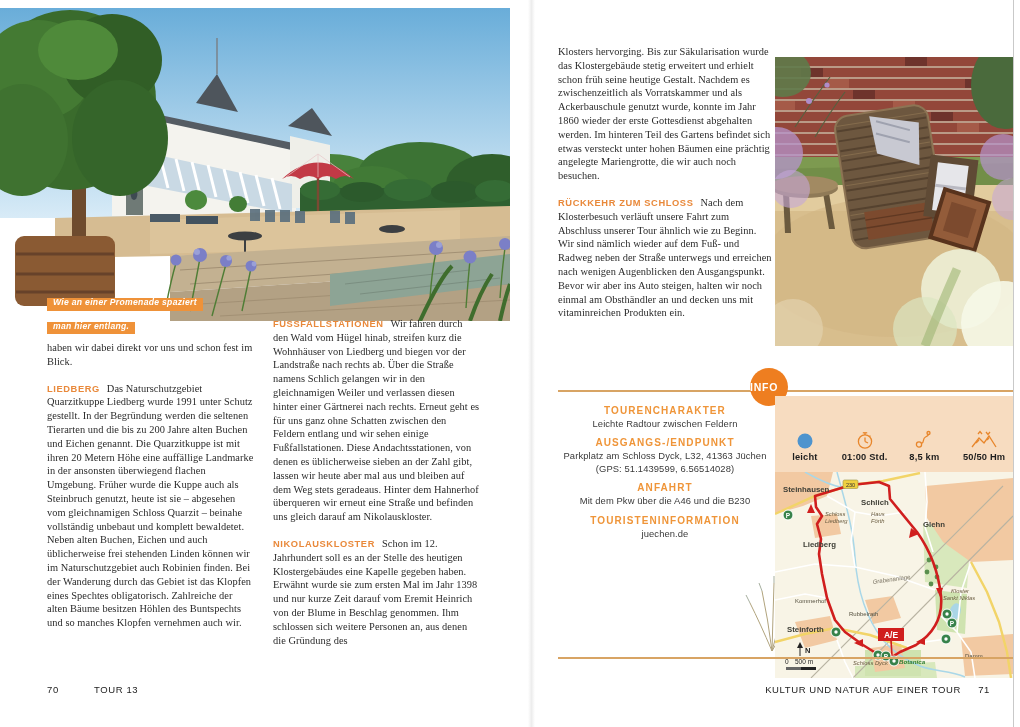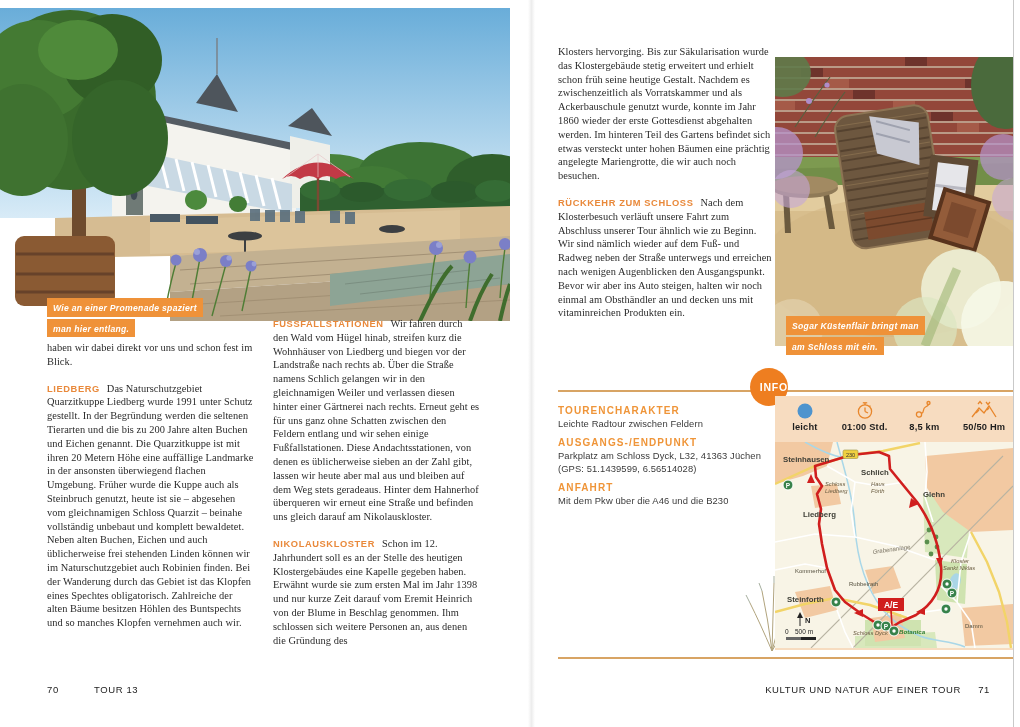--- a/index.html
+++ b/index.html
@@ -8,21 +8,21 @@
   
   .photo{position:absolute;overflow:hidden;}
   .photo-left{left:0;top:8px;width:510px;height:313px;}
   .photo-right{left:775px;top:57px;width:239px;height:289px;}
   
   .caption{position:absolute;line-height:0;}
   .caption-left{left:47px;top:298px;}
   .caption-right{left:786px;top:316px;}
   .cap-line{display:inline-block;background:#EF9239;color:#fff;
             font:italic bold 8.6px/1 "Liberation Sans",sans-serif;letter-spacing:.3px;
-            padding:6px 6px 4px 6px;margin-bottom:2px;}
+            padding:0 6px 4px 6px;margin-bottom:11px;}
   .caption .cap-line{display:table;}
   
   .col{position:absolute;color:#2b2b2b;}
   .body-p{margin:0 0 13px 0;font:10.4px/13.8px "Liberation Serif","DejaVu Serif",serif;
           letter-spacing:.05px;text-align:left;}
   .runin{font:bold 9.3px "Liberation Sans",sans-serif;color:#E9893B;letter-spacing:.6px;margin-right:7px;}
   .col1{left:47px;top:341px;width:207px;}
   .col2{left:273px;top:317px;width:207px;}
   .colR{left:558px;top:45px;width:214px;}
   
@@ -31,28 +31,28 @@
   .footer-right{right:30px;top:684px;text-align:right;}
   .pagenum{font-weight:normal;}
   .footer-left .footlabel{margin-left:32px;}
   .footer-right .pagenum{margin-left:14px;text-align:right;}
   
   .divider{position:absolute;height:2px;background:#D8A464;}
   .divider-top{left:558px;top:390px;width:455px;}
   .divider-bottom{left:558px;top:657px;width:455px;}
   .info-badge{position:absolute;left:750px;top:368px;width:38px;height:38px;border-radius:50%;
               background:#EE7E20;color:#fff;font:bold 10.5px/38px "Liberation Sans",sans-serif;
-              letter-spacing:.8px;text-align:right;}
-  .info-list{position:absolute;left:558px;top:404px;width:214px;}
+              letter-spacing:.8px;text-align:left;}
+  .info-list{position:absolute;left:558px;top:404px;width:214px;text-align:center;}
   .info-item{margin-bottom:6px;}
   .info-label{font:bold 10px/14px "Liberation Sans",sans-serif;color:#EF9539;letter-spacing:1.1px;}
   .info-value{font:9.4px/12.4px "Liberation Sans",sans-serif;color:#3a3a3a;letter-spacing:.1px;}
   
   .map-block{position:absolute;left:775px;top:396px;width:239px;height:254px;background:#F7DCC0;}
-  .stats-row{display:flex;height:46px;padding-top:4px;box-sizing:border-box;}
+  .stats-row{display:flex;height:46px;padding-top:4px;box-sizing:border-box;margin-top:30px;}
   .stat{flex:1;text-align:center;}
   .stat svg{height:20px;display:block;margin:0 auto;}
   .stat-label{font:bold 9.3px "Liberation Sans",sans-serif;color:#1e1e1e;margin-top:2px;letter-spacing:.2px;}
   .map-canvas{display:block;}
   
   .t-town{font:600 7.8px "Liberation Sans",sans-serif;fill:#3e3e36;}
   .t-place{font:italic 5.8px "Liberation Sans",sans-serif;fill:#6a5c40;}
   .t-small{font:6px "Liberation Sans",sans-serif;fill:#55503f;}
   .t-ital{font:italic 6px "Liberation Sans",sans-serif;fill:#7a7363;}
   .t-green{font:italic bold 6.2px "Liberation Sans",sans-serif;fill:#2e7d32;}
@@ -337,40 +337,40 @@
         <circle cx="238" cy="142" r="21" fill="#c4a6d8" opacity=".55"></circle>
         <circle cx="186" cy="232" r="40" fill="#eef2da" opacity=".85"></circle>
         <circle cx="228" cy="266" r="42" fill="#f6f8e8" opacity=".9"></circle>
         <circle cx="150" cy="272" r="32" fill="#dbe6c2" opacity=".7"></circle>
         <path d="M150,289 Q166,248 182,212" stroke="#9fb574" stroke-width="9" fill="none" opacity=".6"></path>
         <circle cx="18" cy="272" r="30" fill="#e3d2ae" opacity=".7"></circle>
       </g>
     </svg>
   </div>
 
-  <div class="caption caption-right">
-    <span class="cap-line">Sogar Küstenflair bringt man</span>
-    <span class="cap-line">am Schloss mit ein.</span>
-  </div>
 
   <div class="divider divider-top"></div>
   <div class="info-badge">INFO</div>
 
   <div class="info-list">
     <div class="info-item">
       <div class="info-label">TOURENCHARAKTER</div>
       <div class="info-value">Leichte Radtour zwischen Feldern</div>
     </div>
     <div class="info-item">
       <div class="info-label">AUSGANGS-/ENDPUNKT</div>
       <div class="info-value">Parkplatz am Schloss Dyck, L32, 41363 Jüchen (GPS: 51.1439599, 6.56514028)</div>
     </div>
     <div class="info-item">
       <div class="info-label">ANFAHRT</div>
       <div class="info-value">Mit dem Pkw über die A46 und die B230</div>
+    </div>
+    <div class="info-item">
+      <div class="info-label">TOURISTENINFORMATION</div>
+      <div class="info-value">juechen.de</div>
     </div>
   </div>
 
   <div class="wheat">
     <svg width="56" height="78" viewBox="0 0 56 78">
       <g stroke="#a39366" stroke-width="1" fill="none" opacity=".85">
         <path d="M28,76 Q16,48 6,28"></path>
           <path d="M28,76 Q24,44 18,16"></path>
         <path d="M28,76 Q29,40 30,8"></path>
           <path d="M28,76 Q36,46 44,18"></path>

